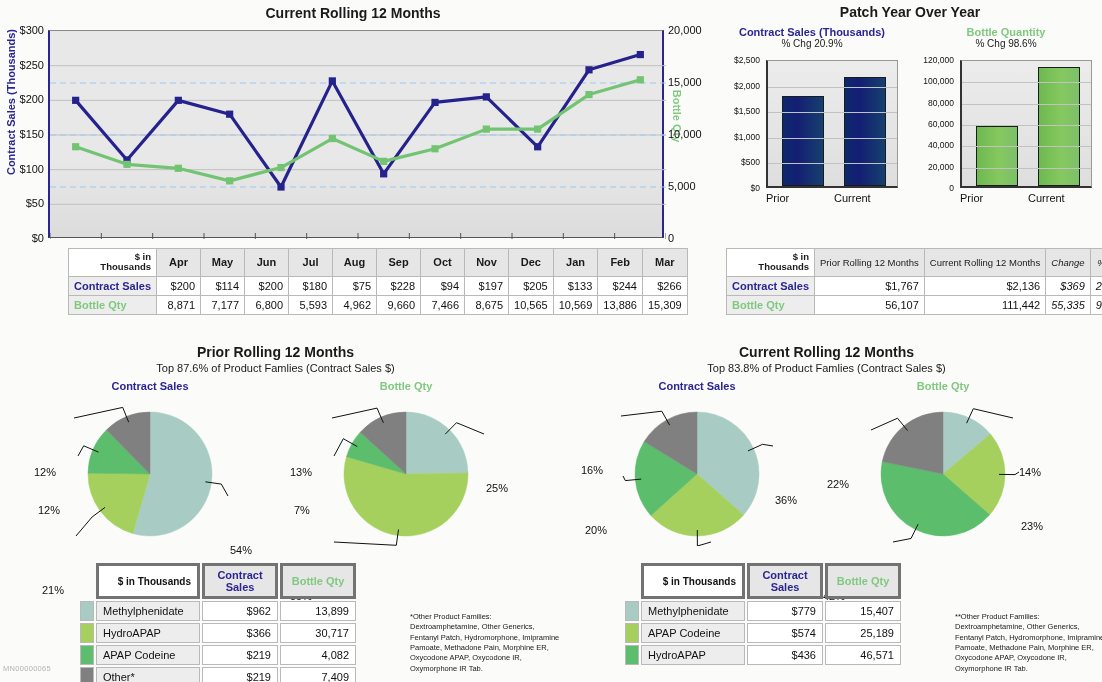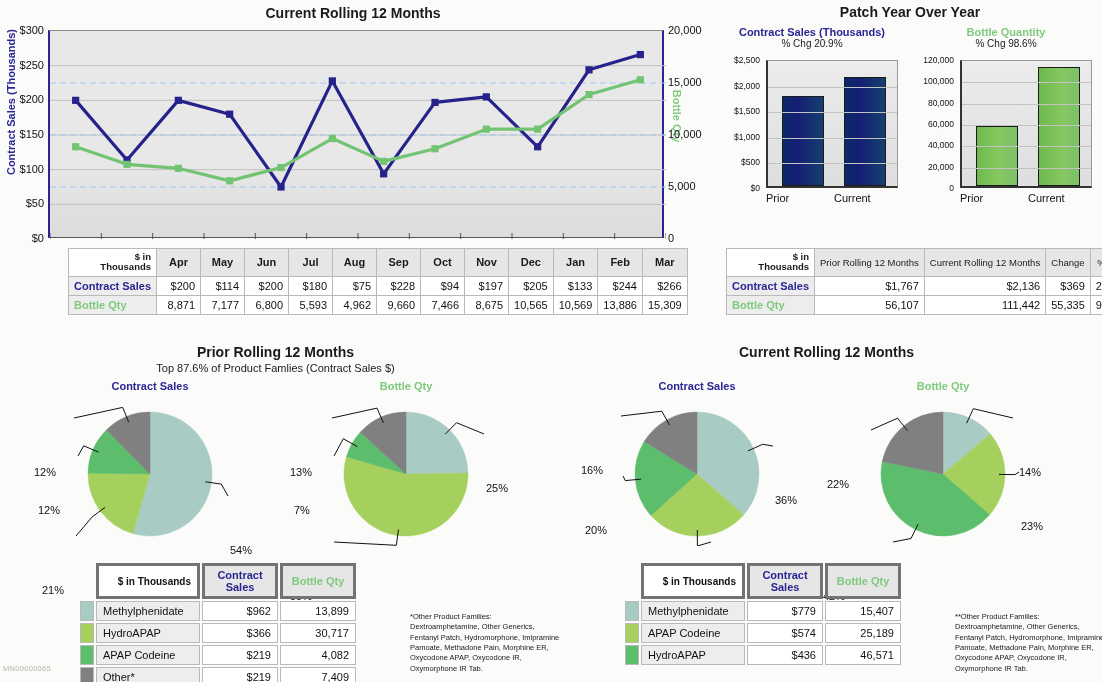--- a/index.html
+++ b/index.html
@@ -57,21 +57,21 @@
     background:#fff !important; text-align:right !important;
     font-size:9.5px; line-height:1.1;
   }
 
   #monthTable { position:absolute; left:68px; top:248px; }
   #monthTable td.rowhead { width:54px; }
   #monthTable td.num { width:44px; }
 
   #yoyTable { position:absolute; left:726px; top:248px; }
   #yoyTable td.rowhead { width:66px; }
-  .it { }
+  .it { font-style:italic; }
 
   
   #yoyPanel { left:718px; top:0; width:384px; height:248px; }
   #yoyTitle { position:absolute; left:0; top:4px; width:384px; }
   .barblock { position:absolute; top:26px; width:180px; height:206px; }
   .barblock .bhead { font-size:11px; text-align:center; font-weight:bold; }
   .barblock .bsub  { font-size:10px; text-align:center; color:#1a1a1a; }
   .bplot {
     position:absolute; left:44px; top:34px; width:132px; height:128px;
     background:linear-gradient(to bottom,#ececec 0%,#e4e4e4 60%,#dedede 100%);
@@ -390,20 +390,21 @@
 </table>
 <div class="footnote" id="priorFootnote" style="left:410px; top:612px; width:170px;">*Other Product Families:
 Dextroamphetamine, Other Generics,
 Fentanyl Patch, Hydromorphone, Imipramine
 Pamoate, Methadone Pain, Morphine ER,
 Oxycodone APAP, Oxycodone IR,
 Oxymorphone IR Tab.</div>
 
 <div class="pieSection" id="currentSection" style="left:551px;">
   <div class="title-main secTitle">Current Rolling 12 Months</div>
+  <div class="sub-title secSub">Top 83.8% of Product Famlies (Contract Sales $)</div>
   <div class="pieWrap" id="currContractPie" style="left:16px;">
     <div class="pieLabel lbl-blue">Contract Sales</div>
   <svg width="300" height="150">
         <path d="M 130 78 L 130.00 16.00 A 62 62 0 0 1 176.58 118.91 Z" fill="#a8ccc4" stroke="#a8ccc4" stroke-width="0.5"></path>
         <path d="M 130 78 L 176.58 118.91 A 62 62 0 0 1 83.90 119.46 Z" fill="#a5d05e" stroke="#a5d05e" stroke-width="0.5"></path>
         <path d="M 130 78 L 83.90 119.46 A 62 62 0 0 1 77.15 45.59 Z" fill="#5cbd6d" stroke="#5cbd6d" stroke-width="0.5"></path>
         <path d="M 130 78 L 77.15 45.59 A 62 62 0 0 1 130.00 16.00 Z" fill="#808080" stroke="#808080" stroke-width="0.5"></path>
         <polyline points="181.0,54.9 195.6,48.3 206,50" fill="none" stroke="#111" stroke-width="1"></polyline>
         <polyline points="130.3,134.0 130.4,150.0 144,146" fill="none" stroke="#111" stroke-width="1"></polyline>
         <polyline points="74.2,83.1 58.3,84.6 56,80" fill="none" stroke="#111" stroke-width="1"></polyline>

